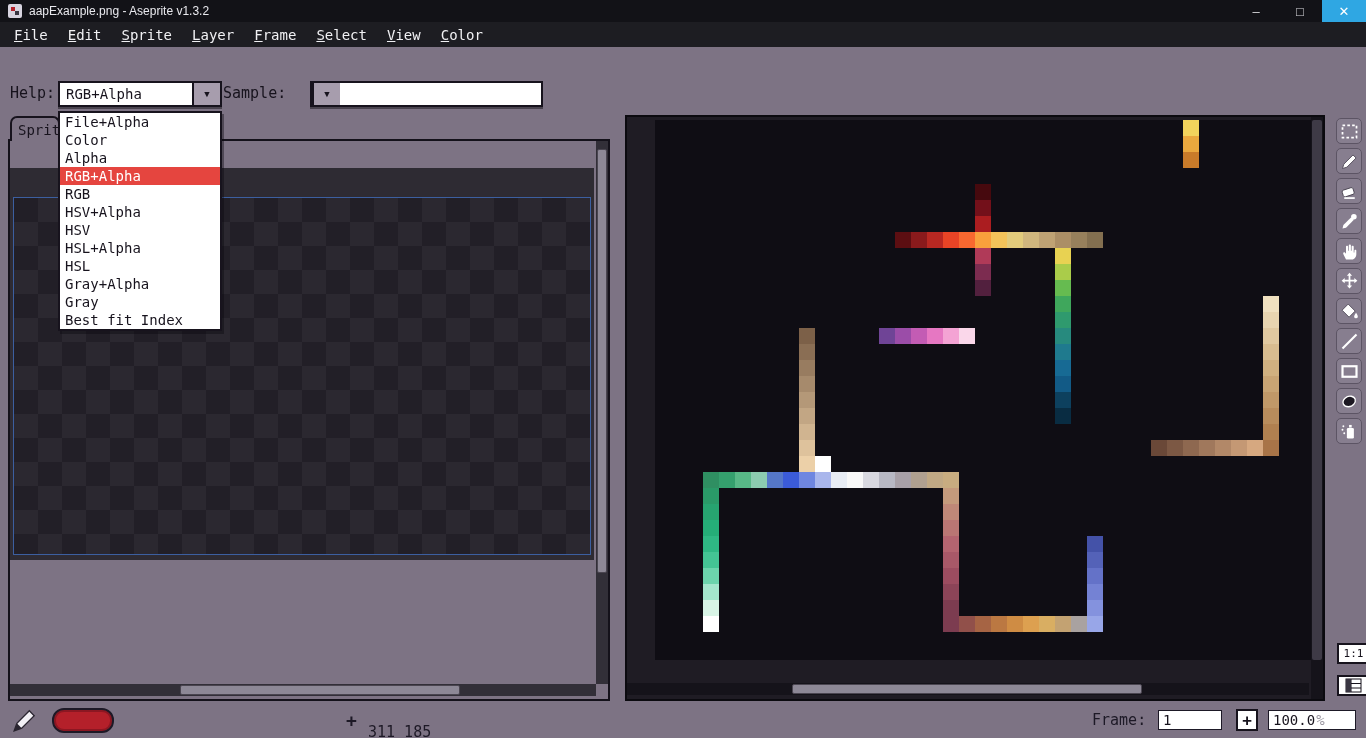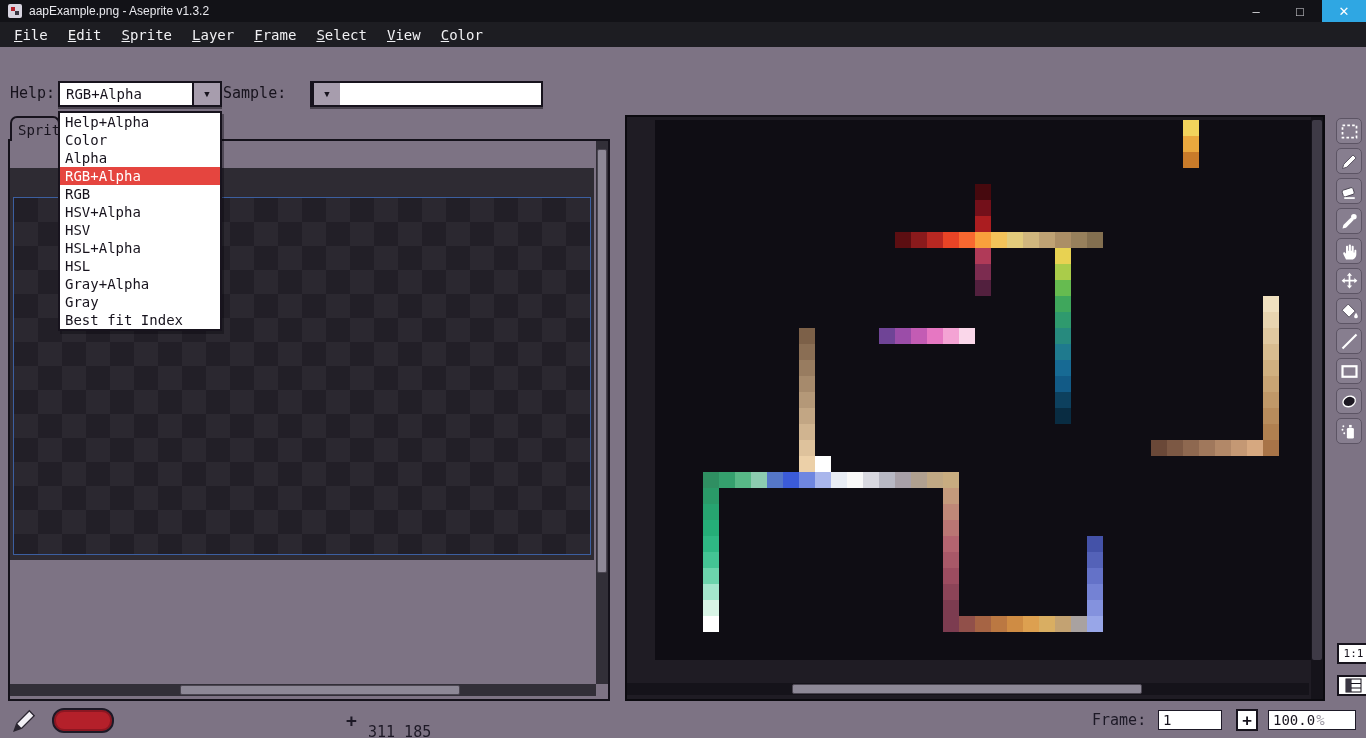--- a/index.html
+++ b/index.html
@@ -379,21 +379,21 @@
     <span class="sb-framelabel">Frame:</span>
     <input class="frame-input" value="1" style="">
     <span class="plus-btn">+</span>
     <span class="zoom-box">
       <span>100.0</span>
       <span class="pct">%</span>
     </span>
   </div>
 
   <div class="dropdown-list" id="dropdown-list">
-      <div class="dd-item">Help+Alpha</div>
+      <div class="dd-item">File+Alpha</div>
       <div class="dd-item">Color</div>
       <div class="dd-item">Alpha</div>
       <div class="dd-item selected">RGB+Alpha</div>
       <div class="dd-item">RGB</div>
       <div class="dd-item">HSV+Alpha</div>
       <div class="dd-item">HSV</div>
       <div class="dd-item">HSL+Alpha</div>
       <div class="dd-item">HSL</div>
       <div class="dd-item">Gray+Alpha</div>
       <div class="dd-item">Gray</div>

